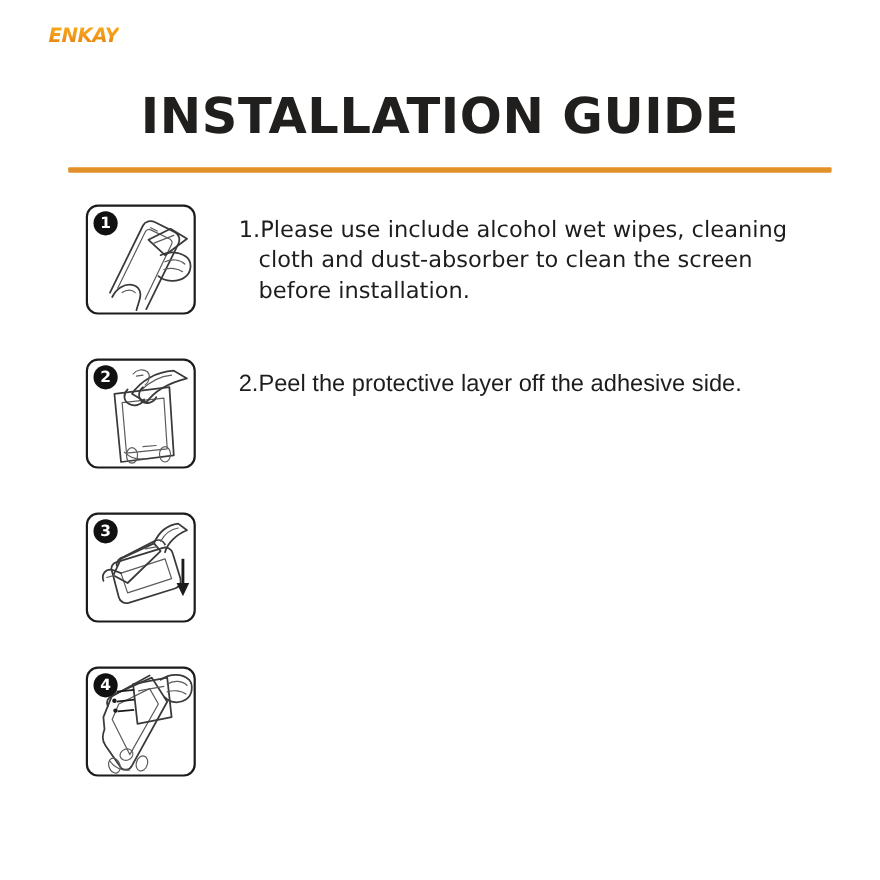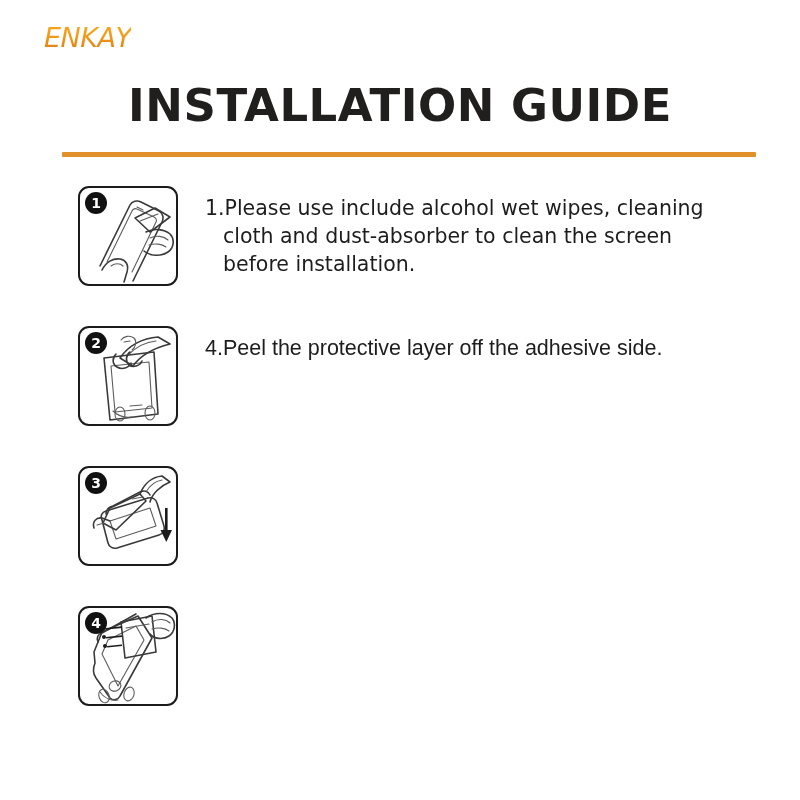--- a/index.html
+++ b/index.html
@@ -15,22 +15,22 @@
     color: #1a1a1a;
     overflow: hidden;
   }
 
   
   .brand {
     position: absolute;
     left: 44px;
     top: 24px;
     font-family: "DejaVu Sans", sans-serif;
-    font-size: 27px;
-    font-weight: normal;
+    font-size: 18px;
+    font-weight: bold;
     font-style: italic;
     letter-spacing: -0.5px;
     line-height: 1;
     background: linear-gradient(180deg, #f7a81b 0%, #f29a18 45%, #e07c12 100%);
     -webkit-background-clip: text;
     background-clip: text;
     color: transparent;
     -webkit-text-fill-color: transparent;
     white-space: nowrap;
   }
@@ -103,21 +103,21 @@
     font-family: "DejaVu Sans", sans-serif;
     font-size: 14px;
     font-weight: bold;
     line-height: 22px;
     text-align: center;
     z-index: 3;
   }
 
   .step-text {
     flex: 1 1 auto;
-    margin-left: 27px;
+    margin-left: 39px;
     margin-right: 60px;
     padding-top: 8px;
     font-size: 21.5px;
     line-height: 29px;
     color: #1d1d1d;
     white-space: pre-wrap;
     text-indent: 0;
   }
   
   .step-text {
@@ -198,21 +198,21 @@
         <path class="lineart" d="M50 24 C46 27 45 33 49 37 C53 40 60 38 62 33"></path>
         <path class="lineart-thin" d="M41 12 C44 8 50 7 54 10 C57 13 56 19 52 22"></path>
         <path class="lineart-thin" d="M44 14 L50 13"></path>
 
         <path class="lineart-thin" d="M33 83 C38 88 45 90 52 89"></path>
         <ellipse class="lineart-thin" cx="40" cy="86" rx="5" ry="7"></ellipse>
         <ellipse class="lineart-thin" cx="70" cy="85" rx="5" ry="7"></ellipse>
         <path class="lineart-thin" d="M50 78 L62 77"></path>
       </svg>
     </div>
-    <div class="step-text">4.Peel the protective layer off the adhesive side.</div>
+    <div class="step-text">2.Peel the protective layer off the adhesive side.</div>
   </div>
 
   <div class="step s3">
     <div class="icon-box">
       <div class="badge">3</div>
       <svg viewBox="0 0 96 96">
 
         <path class="lineart" d="M22 52 C20 48 22 44 26 43 L68 30 C72 29 76 31 77 35 L84 58 C85 62 83 66 79 67 L37 80 C33 81 29 79 28 75 Z"></path>
         <path class="lineart-thin" d="M30 53 L70 40 L76 58 L36 71 Z"></path>
 

